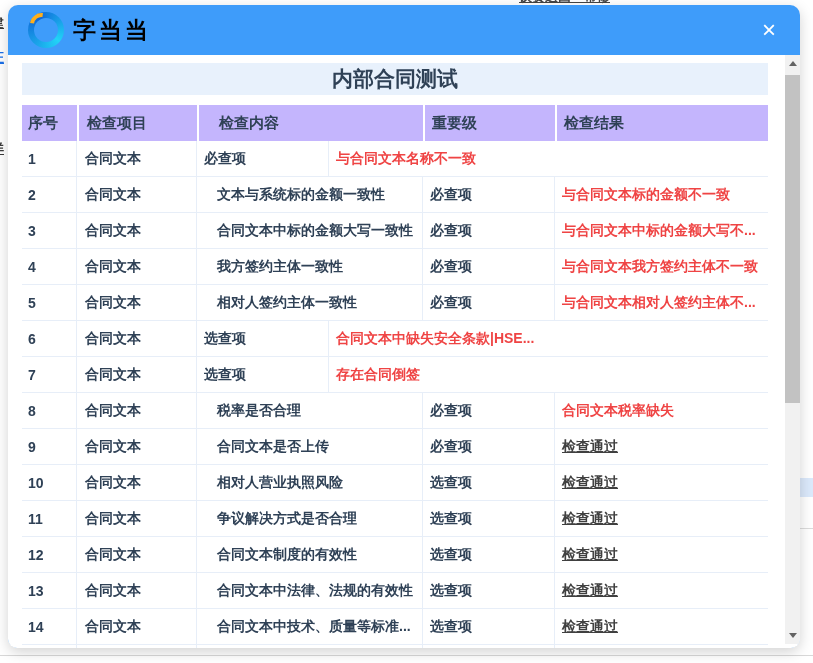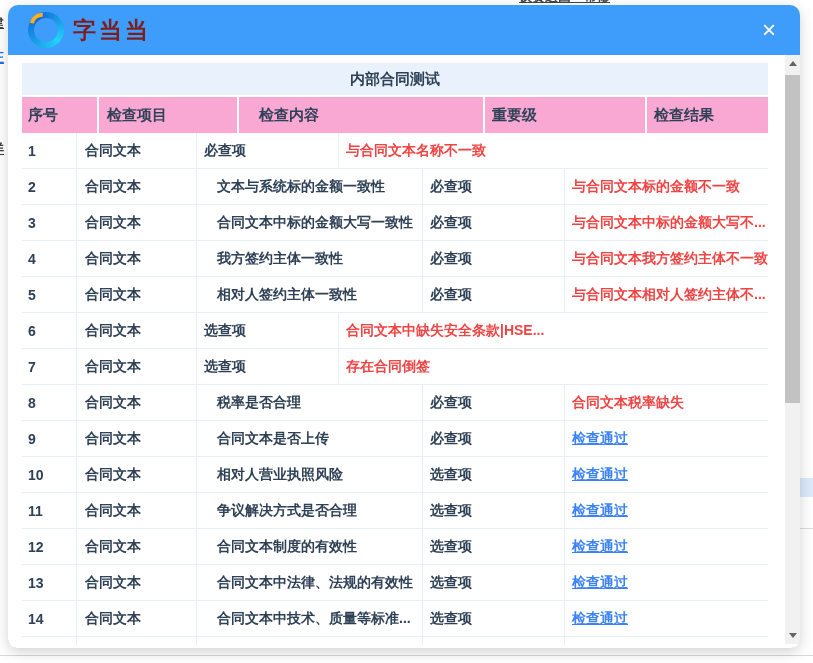--- a/index.html
+++ b/index.html
@@ -28,45 +28,45 @@
   .modal { position:absolute; z-index:10; left:8px; top:5px; width:792px; height:643px;
     background:#3e9cfa; border-radius:10px; box-shadow:0 4px 14px rgba(0,0,0,.18); }
   .modal-header { position:relative; height:50px; display:flex; align-items:center; padding:0 18px 0 20px; }
   .logo { display:flex; align-items:center; gap:9px; }
   .logo-ring { position:relative; width:36px; height:36px; border-radius:50%;
     background:conic-gradient(from 130deg,#22d3f7,#0e63d6 55%,#22d3f7); }
   .logo-ring::after { content:""; position:absolute; inset:6px; border-radius:50%; background:#3e9cfa; }
   .logo-ring::before { content:""; position:absolute; left:2px; top:1px; width:15px; height:15px;
     border-radius:50%; border:4px solid transparent; border-top-color:#ffaf1c;
     transform:rotate(-38deg); z-index:2; }
-  .logo-text { color:#7f1d1d; font-size:23px; font-weight:bold; letter-spacing:3px; }
+  .logo-text { color:#000000; font-size:23px; font-weight:bold; letter-spacing:3px; }
   .close { margin-left:auto; background:none; border:none; color:#fff; font-size:24px;
     font-weight:300; line-height:1; cursor:pointer; padding:2px 6px; }
 
   .modal-body { position:relative; height:593px; background:#fff; border-radius:0 0 9px 9px; overflow:hidden; }
 
   
   .tbl { position:absolute; left:14px; top:8px; width:746px; font-weight:bold; color:#2f4156; }
   .title-row { height:32px; background:#e8f1fc; display:flex; align-items:center;
-    justify-content:center; font-size:15px; }
-  .head-row { margin-top:2px; height:36px; background:#f9a8d4; display:flex; font-size:15px;gap:20px; }
+    justify-content:center; font-size:21px; }
+  .head-row { margin-top:10px; height:36px; background:#c4b5fd; display:flex; font-size:15px; }
   .head-row .c { display:flex; align-items:center; border-left:2px solid #fff; }
   .head-row .c:first-child { border-left:none; }
   .row { height:36px; display:flex; font-size:14px; border-bottom:1px solid #e7eef8; background:#fff; }
   .row .c { display:flex; align-items:center; border-right:1px solid #e7eef8;
     overflow:hidden; white-space:nowrap; }
   .row .c:last-child { border-right:none; }
   .c { padding-left:7px; }
   .c0 { width:55px; padding-left:6px; }
   .c1 { width:120px; padding-left:8px; }
   .c2 { width:226px; padding-left:20px; }
-  .c3 { width:142px; }
+  .c3 { width:132px; }
   .c4 { flex:1; }
   .result-fail { color:#ef4444; }
-  .result-pass { color:#3b82f6; text-decoration:underline; cursor:pointer; }
+  .result-pass { color:#404040; text-decoration:underline; cursor:pointer; }
   .partial-row { height:8px; display:flex; background:#fff; }
   .partial-row .c { border-right:1px solid #e7eef8; }
   .partial-row .c:last-child { border-right:none; }
 
   
   .scrollbar { position:absolute; right:0; top:0; bottom:4px; width:15px; background:#f1f1f1; }
   .sb-btn { position:absolute; left:0; width:15px; height:17px; display:flex;
     align-items:center; justify-content:center; cursor:pointer; }
   .sb-up { top:0; } .sb-down { bottom:0; }
   .tri-up { width:0; height:0; border-left:4px solid transparent; border-right:4px solid transparent;

